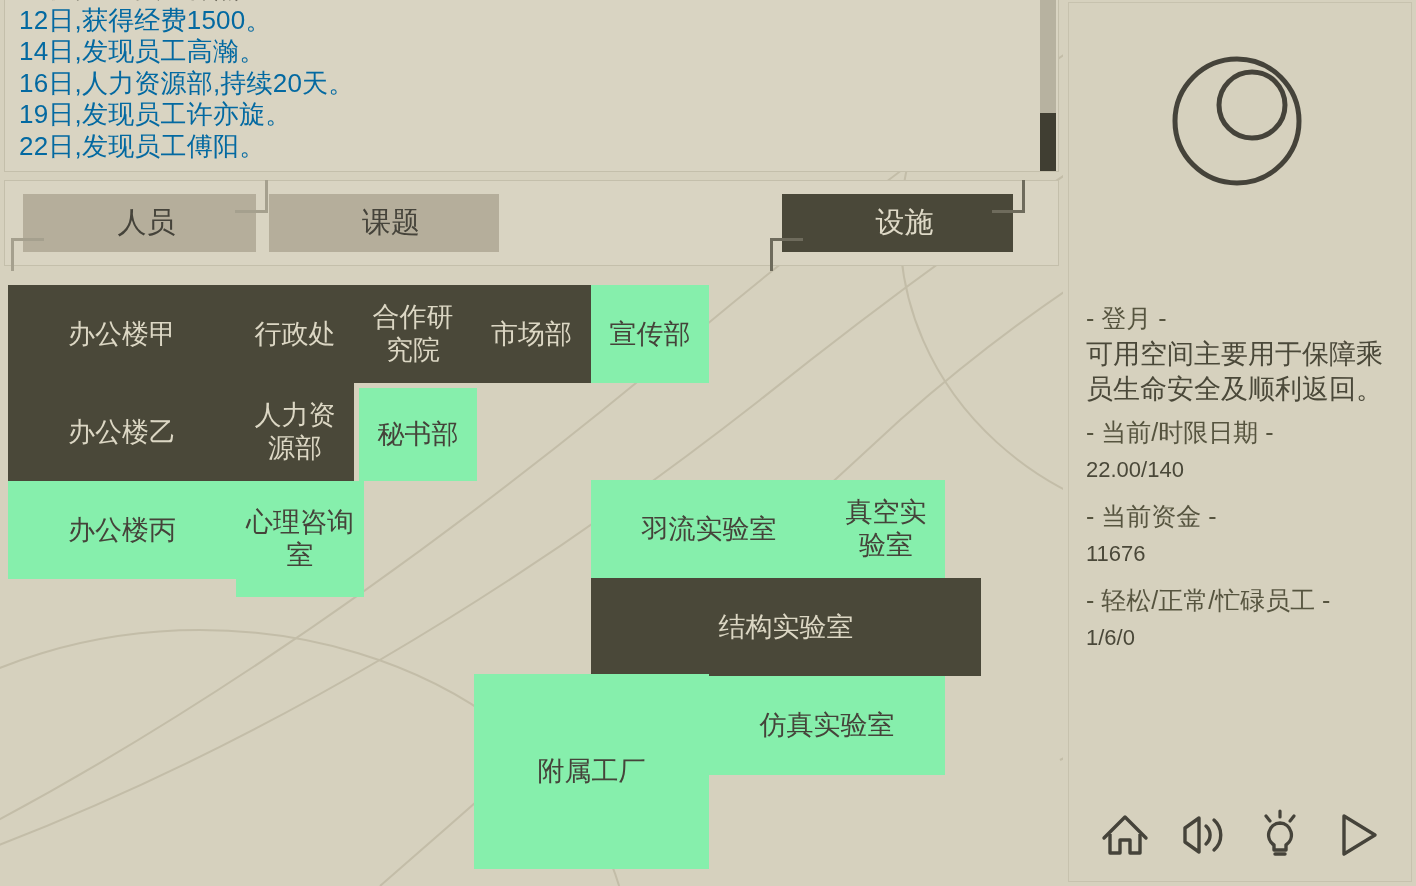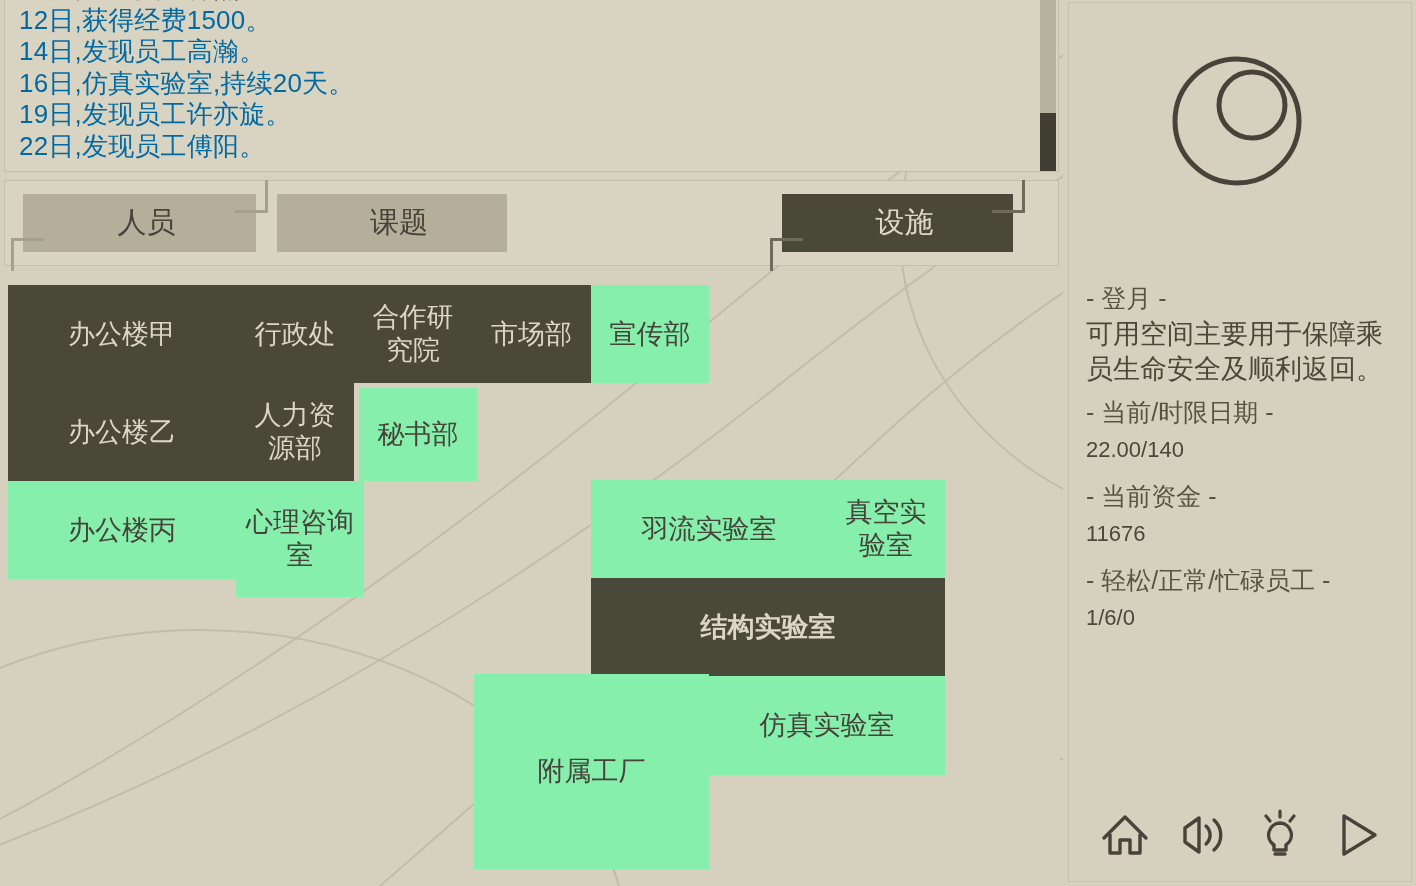--- a/index.html
+++ b/index.html
@@ -111,21 +111,21 @@
     box-sizing: border-box;
     cursor: pointer;
     user-select: none;
     padding-left: 14px;
   }
   .tab.selected {
     background: #4a4839;
     color: #ded9c7;
   }
   .tab-people  { left: 18px;  width: 233px; }
-  .tab-topic   { left: 272px; width: 230px; }
+  .tab-topic   { left: 264px; width: 230px; }
   .tab-facility{ left: 777px; width: 231px; }
 
   
   .brk {
     position: absolute;
     width: 30px;
     height: 30px;
     pointer-events: none;
   }
   .brk.tl { border-left: 3px solid #6e6b5c;  border-top: 3px solid #6e6b5c;  }
@@ -183,21 +183,21 @@
     left: 0; top: 24px;
     width: 344px;
     height: 180px;
     display: flex;
     align-items: center;
     justify-content: center;
   }
   .info-block {
     position: absolute;
     left: 17px;
-    top: 276px;
+    top: 296px;
     width: 316px;
   }
   .info-heading {
     font-size: 25px;
     line-height: 38px;
     color: #56543f;
   }
   .info-body {
     font-size: 27px;
     line-height: 35px;
@@ -248,21 +248,21 @@
     </g>
   </svg>
 
   <div class="main-col">
 
     <div class="log-panel">
       <div class="log-list">
         <div class="log-line clipped">12日,发现员工郭熙。</div>
         <div class="log-line">12日,获得经费1500。</div>
         <div class="log-line">14日,发现员工高瀚。</div>
-        <div class="log-line">16日,仿真实验室,持续20天。</div>
+        <div class="log-line">16日,人力资源部,持续20天。</div>
         <div class="log-line">19日,发现员工许亦旋。</div>
         <div class="log-line">22日,发现员工傅阳。</div>
       </div>
       <div class="log-scroll-track"></div>
       <div class="log-scroll-thumb"></div>
     </div>
 
     <div class="tab-bar">
       <div class="tab tab-people">
         <span class="brk tl"></span>
@@ -290,21 +290,21 @@
       <div class="fac dark" style="left:8px;  top:383px; width:228px; height:98px;">办公楼乙</div>
       <div class="fac dark" style="left:236px;top:383px; width:118px; height:98px;">人力资源部</div>
       <div class="fac light" style="left:359px;top:388px; width:118px; height:93px;">秘书部</div>
 
       <div class="fac light" style="left:8px;  top:481px; width:228px; height:98px;">办公楼丙</div>
       <div class="fac light" style="left:236px;top:481px; width:128px; height:116px;">心理咨询室</div>
 
       <div class="fac light" style="left:591px;top:480px; width:236px; height:98px;">羽流实验室</div>
       <div class="fac light" style="left:827px;top:480px; width:118px; height:98px;">真空实验室</div>
 
-      <div class="fac dark" style="left:591px;top:578px; width:354px; height:98px;font-weight:bold;">结构实验室</div>
+      <div class="fac dark" style="left:591px;top:578px; width:390px; height:98px;">结构实验室</div>
 
       <div class="fac light" style="left:709px;top:676px; width:236px; height:99px;">仿真实验室</div>
 
       <div class="fac light" style="left:474px;top:674px; width:235px; height:195px;">附属工厂</div>
 
     </div>
   </div>
 
   <div class="sidebar">
     <div class="sidebar-inner">

